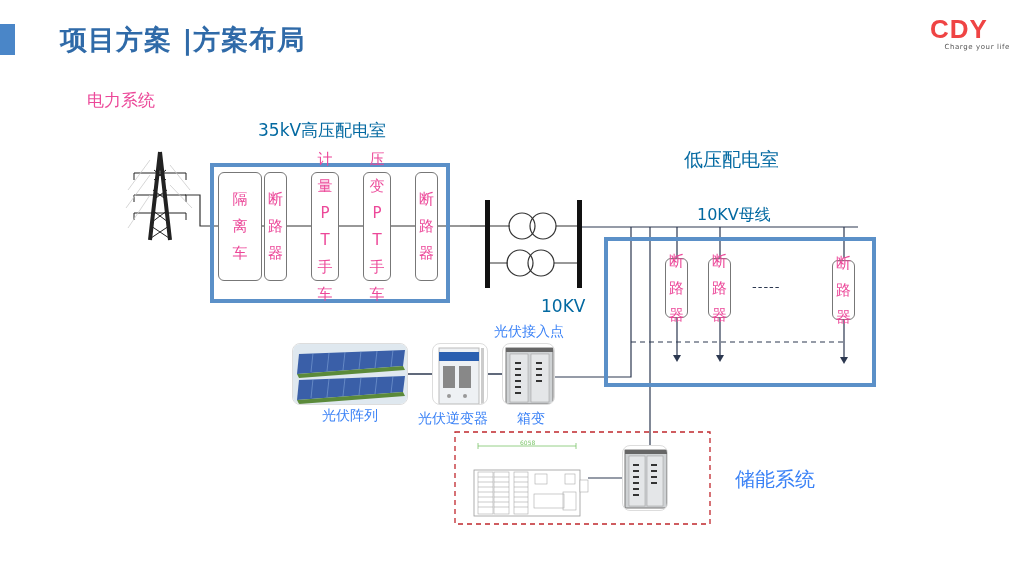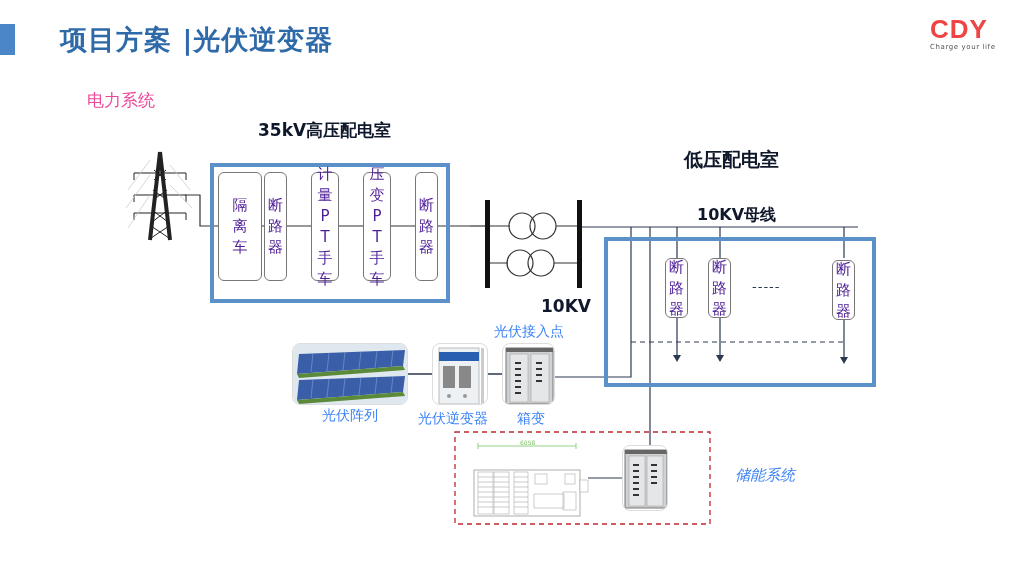--- a/index.html
+++ b/index.html
@@ -4,36 +4,36 @@
 <style>
   html, body { margin:0; padding:0; background:#ffffff; }
   body { width:1024px; height:574px; position:relative; overflow:hidden;
          font-family:"DejaVu Sans","Liberation Sans",sans-serif; color:#222; }
   .abs { position:absolute; }
   .accent-bar { left:0; top:24px; width:15px; height:31px; background:#4a86c8; }
   .page-title { left:60px; top:22px; font-size:27px; font-weight:bold; color:#2f6aa8; letter-spacing:1px; white-space:nowrap; }
   .section-title { left:87px; top:89px; font-size:17px; font-weight:normal; color:#ec4899; white-space:nowrap; }
   .logo { left:930px; top:16px; width:80px; height:40px; }
   .logo-text { font-family:"Liberation Sans",sans-serif; font-weight:bold; font-size:26px; color:#ef4444; letter-spacing:1px; line-height:26px; }
-  .logo-tag { font-size:7px; color:#555; letter-spacing:0.6px; margin-top:1px; white-space:nowrap; }
-  .label { font-size:16px; color:#0f172a; white-space:nowrap;font-weight:bold; }
+  .logo-tag { font-size:7px; color:#555; letter-spacing:0.6px; margin-top:1px; white-space:nowrap;text-align:right; }
+  .label { font-size:16px; color:#0369a1; white-space:nowrap; }
   .label-sm { font-size:14px; color:#3b82f6; white-space:nowrap; }
   .box-blue { border:4px solid #5b90c8; box-sizing:border-box; }
   .vbox { border:1px solid #777; border-radius:6px; background:#fff; box-sizing:border-box;
           display:flex; align-items:center; justify-content:center; text-align:center;
-          font-size:15px; line-height:21px; color:#4c1d95; writing-mode:horizontal-tb; }
+          font-size:15px; line-height:27px; color:#ec4899; writing-mode:horizontal-tb; }
   .vbox span { display:block; width:18px; word-break:break-all; }
   .img-frame { border:1px solid #ddd; border-radius:8px; background:#fff; box-sizing:border-box; overflow:hidden; }
   svg { position:absolute; left:0; top:0; }
 </style>
 </head>
 <body>
 
 <div class="abs accent-bar"></div>
-<div class="abs page-title">项目方案 |光伏逆变器</div>
+<div class="abs page-title">项目方案 |方案布局</div>
 <div class="abs section-title">电力系统</div>
 <div class="abs logo">
   <div class="logo-text">CDY</div>
   <div class="logo-tag">Charge your life</div>
 </div>
 
 <svg width="1024" height="574">
 
   <g stroke="#222" fill="none">
     <path d="M160 152 L150 240 M160 152 L170 240" stroke-width="4"></path>
@@ -202,13 +202,13 @@
         <rect x="10" y="36" width="6" height="2"></rect>
         <rect x="10" y="42" width="6" height="2"></rect>
         <rect x="10" y="48" width="6" height="2"></rect>
       <rect x="28" y="18" width="6" height="2"></rect>
         <rect x="28" y="24" width="6" height="2"></rect>
         <rect x="28" y="30" width="6" height="2"></rect>
         <rect x="28" y="36" width="6" height="2"></rect>
     </g>
   </svg>
 </div>
-<div class="abs label-sm" style="left:735px;top:466px;font-size:15px;font-style:italic;">储能系统</div>
+<div class="abs label-sm" style="left:735px;top:466px;font-size:20px;">储能系统</div>
 
 </body></html>

